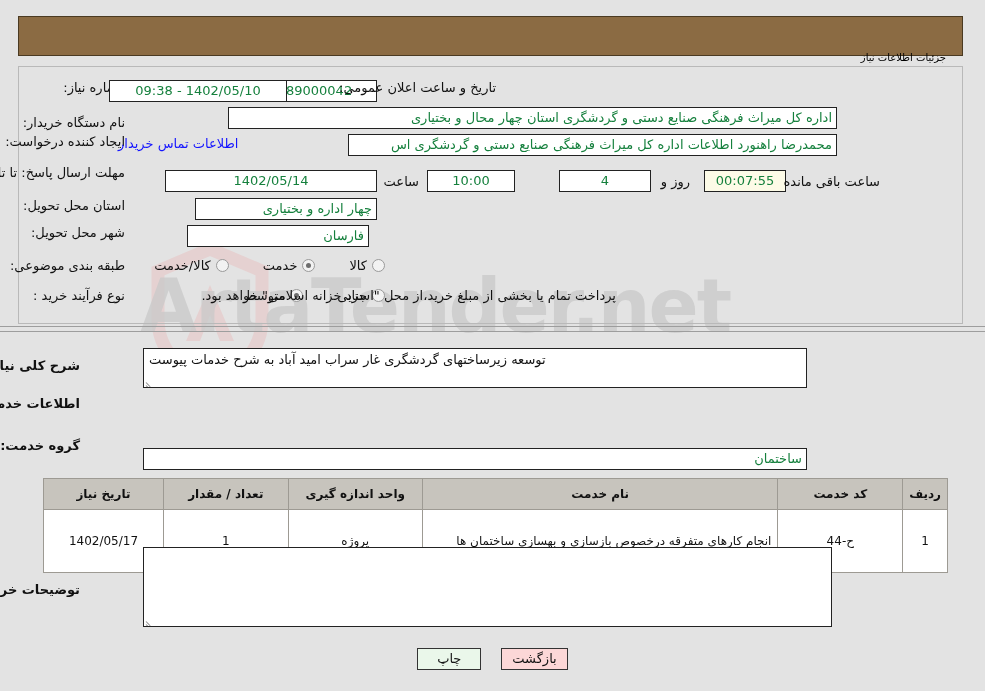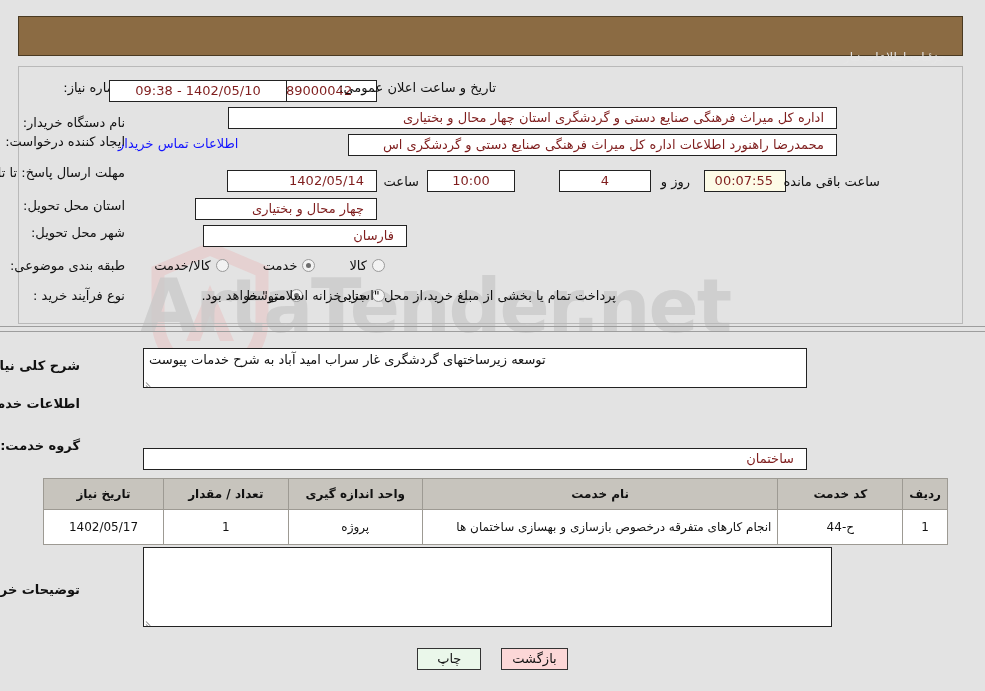--- a/index.html
+++ b/index.html
@@ -30,21 +30,21 @@
   }
 
   
   .topbar{
     position:absolute;left:18px;top:16px;width:945px;height:40px;
     background:#8b6b43;border:1px solid #4a3a22;
     box-sizing:border-box;
     display:flex;align-items:center;justify-content:flex-start;
     z-index:2;
   }
-  .topbar-title{color:#e5e5e5;font-size:12px;padding-right:16px;margin-top:42px;}
+  .topbar-title{color:#000000;font-size:10px;padding-right:16px;margin-top:42px;}
 
   
   .panel{position:absolute;z-index:2;box-sizing:border-box;}
   .panel-top{
     left:18px;top:66px;width:945px;height:258px;
     border:1px solid #b9b9b9;background:transparent;
   }
   .hr{
     position:absolute;left:0;top:326px;width:985px;height:0;
     border-top:1px solid #9d9d9d;z-index:2;
@@ -53,22 +53,22 @@
     position:absolute;left:0;top:331px;width:985px;height:0;
     border-top:1px solid #9d9d9d;z-index:2;
   }
 
   
   .row{position:absolute;display:flex;align-items:center;z-index:3;}
   .lbl{color:#111;font-size:13px;white-space:nowrap;}
   .lbl-b{font-weight:bold;}
   .fld{
     background:#fff;border:1px solid #222;box-sizing:border-box;
-    height:22px;line-height:20px;font-size:13px;color:#7f1d1d;
-    padding:0 12px;white-space:nowrap;overflow:hidden;
+    height:22px;line-height:20px;font-size:13px;color:#15803d;
+    padding:0 4px;white-space:nowrap;overflow:hidden;
   }
   .fld.center{text-align:center;}
   .fld.right{text-align:right;}
   .fld.timer{background:#fdfbe7;text-align:center;}
   .link{color:#1414ff;font-size:13px;white-space:nowrap;cursor:pointer;}
 
   
   .radio{
     width:13px;height:13px;border-radius:50%;
     border:1px solid #9a9a9a;background:#f2f2f2;
@@ -101,21 +101,21 @@
     position:absolute;left:43px;top:478px;width:905px;
     border-collapse:collapse;z-index:3;background:#fff;
   }
   .tbl th{
     background:#c7c4bd;border:1px solid #9d9a93;
     font-size:12px;font-weight:bold;color:#111;
     height:26px;padding:2px 4px;text-align:center;
   }
   .tbl td{
     border:1px solid #9d9a93;background:#fff;
-    font-size:12px;height:26px;padding:4px 6px;text-align:center;color:#111;
+    font-size:12px;height:26px;padding:18px 6px;text-align:center;color:#111;
   }
   .tbl td.name{text-align:right;}
 
   
   .btns{
     position:absolute;left:0;top:648px;width:985px;
     display:flex;justify-content:center;gap:12px;z-index:3;
   }
   .btn{
     border:1px solid #333;height:22px;min-width:64px;
@@ -163,43 +163,43 @@
     <span class="lbl">ایجاد کننده درخواست:</span>
   </div>
   <div class="fld right" style="position:absolute;right:148px;top:134px;left:348px;z-index:3;">محمدرضا راهنورد اطلاعات اداره کل میراث فرهنگی  صنایع دستی و گردشگری اس</div>
   <div class="row" style="left:118px;top:136px;z-index:3;">
     <span class="link">اطلاعات تماس خریدار</span>
   </div>
 
   <div class="row" style="right:860px;top:165px;width:110px;line-height:16px;display:block;">
     <span class="lbl">مهلت ارسال پاسخ: تا تاریخ:</span>
   </div>
-  <div class="fld center" style="position:absolute;right:608px;top:170px;width:150px;z-index:3;text-align:right;">1402/05/14</div>
+  <div class="fld center" style="position:absolute;right:608px;top:170px;width:212px;z-index:3;">1402/05/14</div>
   <div class="row" style="right:566px;top:170px;height:22px;">
     <span class="lbl">ساعت</span>
   </div>
   <div class="fld center" style="position:absolute;right:470px;top:170px;width:88px;z-index:3;">10:00</div>
   <div class="fld center" style="position:absolute;right:334px;top:170px;width:92px;z-index:3;">4</div>
   <div class="row" style="right:295px;top:170px;height:22px;">
     <span class="lbl">روز و</span>
   </div>
   <div class="fld timer" style="position:absolute;right:199px;top:170px;width:82px;z-index:3;">00:07:55</div>
   <div class="row" style="right:105px;top:170px;height:22px;">
     <span class="lbl">ساعت باقی مانده</span>
   </div>
 
   <div class="row" style="right:860px;top:198px;">
     <span class="lbl">استان محل تحویل:</span>
   </div>
-  <div class="fld right" style="position:absolute;right:608px;top:198px;width:182px;z-index:3;">چهار محال و بختیاری</div>
+  <div class="fld right" style="position:absolute;right:608px;top:198px;width:182px;z-index:3;">چهار اداره و بختیاری</div>
 
   <div class="row" style="right:860px;top:225px;">
     <span class="lbl">شهر محل تحویل:</span>
   </div>
-  <div class="fld right" style="position:absolute;right:578px;top:225px;width:204px;z-index:3;">فارسان</div>
+  <div class="fld right" style="position:absolute;right:616px;top:225px;width:182px;z-index:3;font-family:Liberation Serif, serif;">فارسان</div>
 
   <div class="row" style="right:860px;top:258px;align-items:center;">
     <span class="lbl">طبقه بندی موضوعی:</span>
   </div>
   <div class="row" style="right:600px;top:258px;gap:34px;">
     <label class="radio-item">
       <span class="radio"></span>
       <span>کالا</span>
     </label>
     <label class="radio-item">

